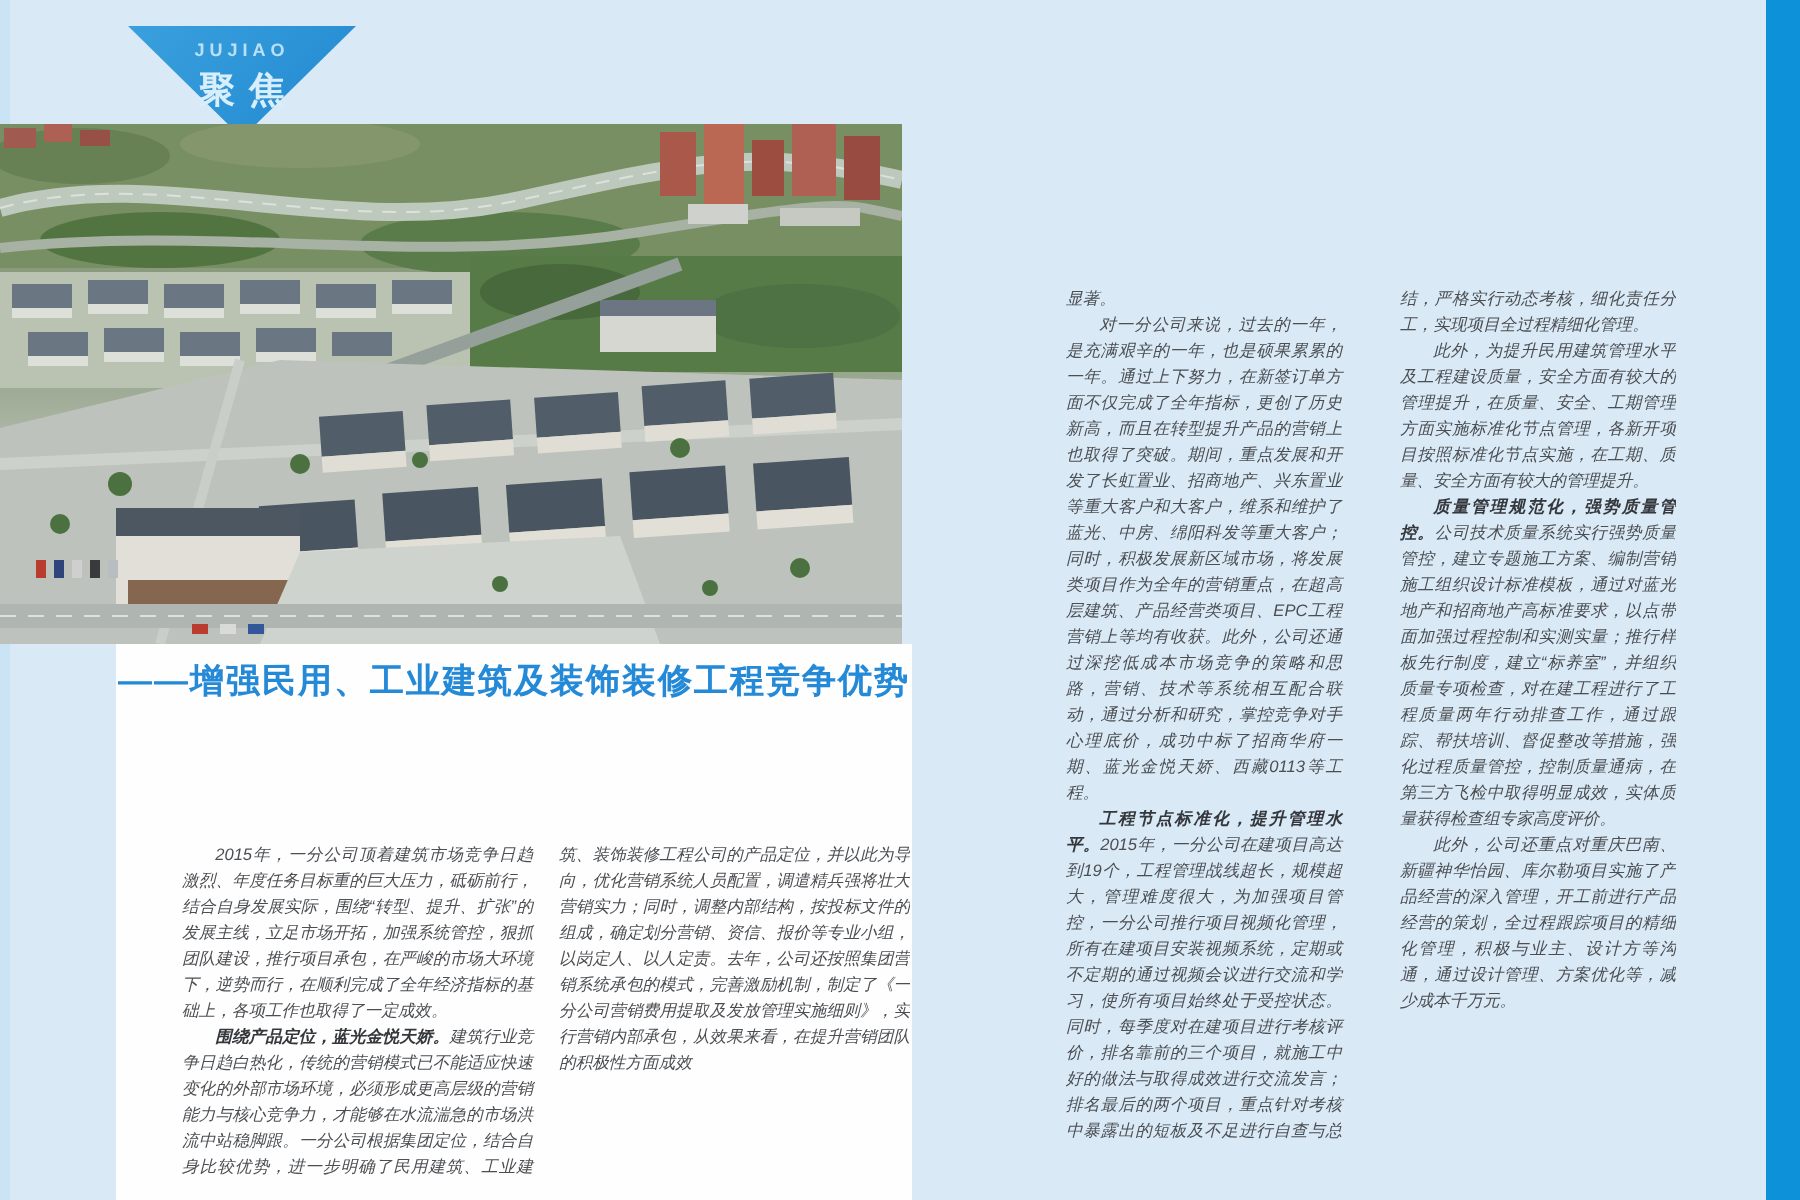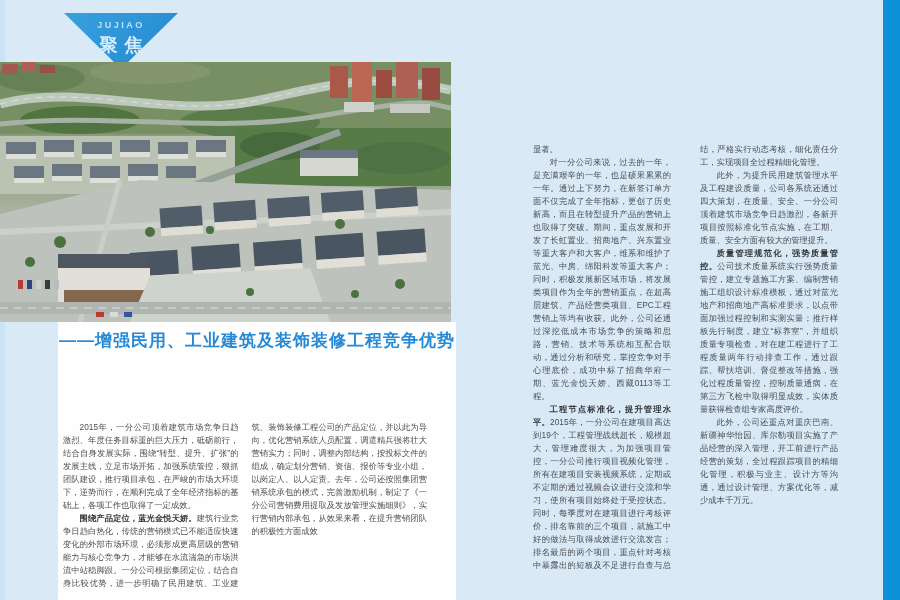--- a/index.html
+++ b/index.html
@@ -27,25 +27,25 @@
   
   .photo { position:absolute; left:0; top:62px; width:451px; height:260px; overflow:hidden; }
   .photo svg { display:block; }
 
   
   .panel { position:absolute; left:58px; top:322px; width:398px; height:278px; background:#fefefe; }
   .headline { margin-top:15px; text-align:center; color:#2489d7; font-weight:bold;
     font-size:29px; line-height:38px; letter-spacing:3px; word-spacing:10px; }
   .subtitle { margin-top:7px; text-align:center; color:#2489d7; font-weight:bold;
     font-size:17px; letter-spacing:1px; }
-  .body-text { color:#4b4e52; font-size:8.3px; line-height:13px; text-align:justify; overflow:hidden; }
+  .body-text { color:#4b4e52; font-size:8.3px; line-height:13px; text-align:justify; overflow:hidden;font-style:italic; }
   .body-text p { text-indent:2em; }
   .body-text p.no-indent { text-indent:0; }
   .body-text .lead { font-weight:bold; color:#34373b; }
-  .left-body { position:absolute; left:63px; top:421px; width:364px; height:172px;
+  .left-body { position:absolute; left:91px; top:421px; width:364px; height:172px;
     column-count:2; column-gap:13px; column-fill:auto; }
   .right-body { position:absolute; left:533px; top:143px; width:305px; height:443px;
     column-count:2; column-gap:29px; column-fill:auto; }
 </style>
 </head>
 <body>
 
 <div class="edge-strip-left"></div>
 <div class="edge-bar-right"></div>
 
@@ -206,17 +206,17 @@
 
 <div class="left-body body-text">
   <p><span class="lead"></span><span>2015年，一分公司顶着建筑市场竞争日趋激烈、年度任务目标重的巨大压力，砥砺前行，结合自身发展实际，围绕“转型、提升、扩张”的发展主线，立足市场开拓，加强系统管控，狠抓团队建设，推行项目承包，在严峻的市场大环境下，逆势而行，在顺利完成了全年经济指标的基础上，各项工作也取得了一定成效。</span></p>
   <p><span class="lead">围绕产品定位，蓝光金悦天娇。</span><span>建筑行业竞争日趋白热化，传统的营销模式已不能适应快速变化的外部市场环境，必须形成更高层级的营销能力与核心竞争力，才能够在水流湍急的市场洪流中站稳脚跟。一分公司根据集团定位，结合自身比较优势，进一步明确了民用建筑、工业建筑、装饰装修工程公司的产品定位，并以此为导向，优化营销系统人员配置，调遣精兵强将壮大营销实力；同时，调整内部结构，按投标文件的组成，确定划分营销、资信、报价等专业小组，以岗定人、以人定责。去年，公司还按照集团营销系统承包的模式，完善激励机制，制定了《一分公司营销费用提取及发放管理实施细则》，实行营销内部承包，从效果来看，在提升营销团队的积极性方面成效</span></p>
 </div>
 
 <div class="right-body body-text">
   <p class="no-indent"><span>显著。</span></p>
   <p><span class="lead"></span><span>对一分公司来说，过去的一年，是充满艰辛的一年，也是硕果累累的一年。通过上下努力，在新签订单方面不仅完成了全年指标，更创了历史新高，而且在转型提升产品的营销上也取得了突破。期间，重点发展和开发了长虹置业、招商地产、兴东置业等重大客户和大客户，维系和维护了蓝光、中房、绵阳科发等重大客户；同时，积极发展新区域市场，将发展类项目作为全年的营销重点，在超高层建筑、产品经营类项目、EPC工程营销上等均有收获。此外，公司还通过深挖低成本市场竞争的策略和思路，营销、技术等系统相互配合联动，通过分析和研究，掌控竞争对手心理底价，成功中标了招商华府一期、蓝光金悦天娇、西藏0113等工程。</span></p>
   <p><span class="lead">工程节点标准化，提升管理水平。</span><span>2015年，一分公司在建项目高达到19个，工程管理战线超长，规模超大，管理难度很大，为加强项目管控，一分公司推行项目视频化管理，所有在建项目安装视频系统，定期或不定期的通过视频会议进行交流和学习，使所有项目始终处于受控状态。同时，每季度对在建项目进行考核评价，排名靠前的三个项目，就施工中好的做法与取得成效进行交流发言；排名最后的两个项目，重点针对考核中暴露出的短板及不足进行自查与总结，严格实行动态考核，细化责任分工，实现项目全过程精细化管理。</span></p>
-  <p><span class="lead"></span><span>此外，为提升民用建筑管理水平及工程建设质量，公司各系统还通过四大策划，在质量、安全、一分公司顶着建筑市场竞争日趋激烈，各新开项目按照标准化节点实施，在工期、质量、安全方面有较大的管理提升。</span></p>
+  <p><span class="lead"></span><span>此外，为提升民用建筑管理水平及工程建设质量，安全方面有较大的管理提升，在质量、安全、工期管理方面实施标准化节点管理，各新开项目按照标准化节点实施，在工期、质量、安全方面有较大的管理提升。</span></p>
   <p><span class="lead">质量管理规范化，强势质量管控。</span><span>公司技术质量系统实行强势质量管控，建立专题施工方案、编制营销施工组织设计标准模板，通过对蓝光地产和招商地产高标准要求，以点带面加强过程控制和实测实量；推行样板先行制度，建立“标养室”，并组织质量专项检查，对在建工程进行了工程质量两年行动排查工作，通过跟踪、帮扶培训、督促整改等措施，强化过程质量管控，控制质量通病，在第三方飞检中取得明显成效，实体质量获得检查组专家高度评价。</span></p>
   <p><span class="lead"></span><span>此外，公司还重点对重庆巴南、新疆神华怡园、库尔勒项目实施了产品经营的深入管理，开工前进行产品经营的策划，全过程跟踪项目的精细化管理，积极与业主、设计方等沟通，通过设计管理、方案优化等，减少成本千万元。</span></p>
 
 </div>
 
 </body></html>

